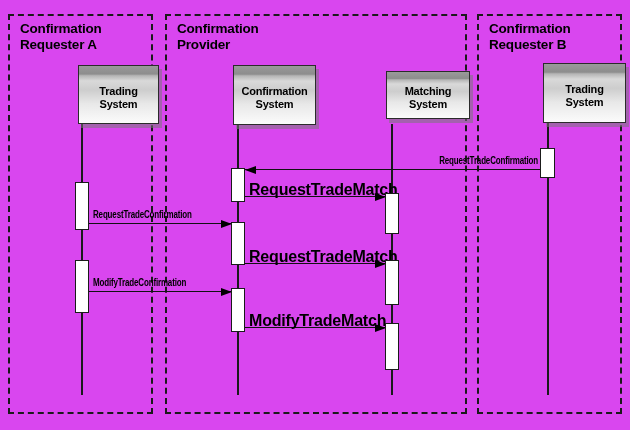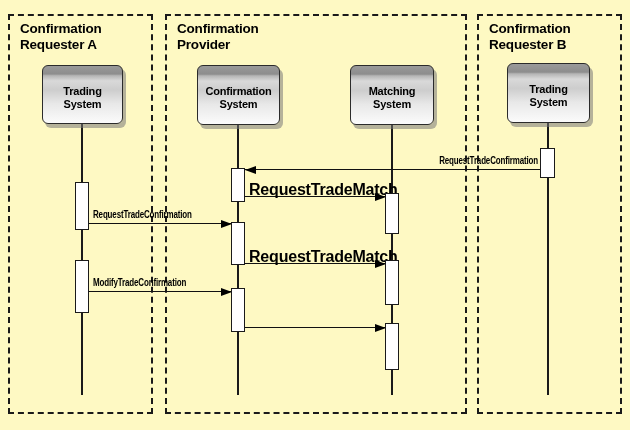--- a/index.html
+++ b/index.html
@@ -1,48 +1,48 @@
 <!DOCTYPE html>
 <html><head>
 <meta charset="utf-8">
 <style>
   html,body{margin:0;padding:0;background:#fff;}
   .diagram{
-    position:relative;width:630px;height:430px;background:#fef9c3;
+    position:relative;width:630px;height:430px;background:#d946ef;
     font-family:"Liberation Sans","DejaVu Sans",sans-serif;color:#000;
     overflow:hidden;
   }
   
   .lane{
     position:absolute;border:2px dashed #1a1a1a;background:transparent;
     box-sizing:border-box;
   }
   .lane-label{
     position:absolute;top:5px;left:10px;font-size:13.5px;font-weight:bold;
     line-height:16px;white-space:pre-line;letter-spacing:-0.2px;
   }
   #lane-a{left:8px;top:14px;width:145px;height:400px;}
   #lane-b{left:165px;top:14px;width:302px;height:400px;}
   #lane-c{left:477px;top:14px;width:145px;height:400px;}
   
   .actor{
     position:absolute;box-sizing:border-box;border:1.6px solid #2b2b2b;
-    border-radius:6px;
+    border-radius:0;
     background:linear-gradient(to bottom,#9a9a9a 0%,#8d8d8d 14%,#b5b5b5 17%,
       #d9d9d9 26%,#cdcdcd 42%,#e8e8e8 66%,#fbfbfb 100%);
     box-shadow:3px 4px 0 rgba(120,120,120,0.55);
-    display:flex;align-items:center;justify-content:center;
+    display:flex;align-items:center;justify-content:center;margin-left:36px;
   }
   .actor-label{
     font-size:11px;font-weight:bold;text-align:center;line-height:13px;
     white-space:pre-line;margin-top:6px;letter-spacing:-0.2px;
   }
   #actor-ts-a{left:42px;top:65px;width:81px;height:59px;}
   #actor-cs  {left:197px;top:65px;width:83px;height:60px;}
-  #actor-ms  {left:350px;top:65px;width:84px;height:60px;}
+  #actor-ms  {left:350px;top:71px;width:84px;height:48px;}
   #actor-ts-b{left:507px;top:63px;width:83px;height:60px;}
   
   .lifeline{position:absolute;width:1.6px;background:#1a1a1a;}
   #life-ts-a{left:81px;top:123px;height:272px;}
   #life-cs  {left:237px;top:124px;height:271px;}
   #life-ms  {left:391px;top:124px;height:271px;}
   #life-ts-b{left:547px;top:122px;height:273px;}
   
   .activation{
     position:absolute;box-sizing:border-box;width:14px;
@@ -122,20 +122,21 @@
   <div class="msg-line" style="left:245px;top:263px;width:140px;"></div>
   <div class="arrow-right" style="left:375px;top:259.5px;"></div>
   <div class="msg-label" style="left:249px;top:248px;">RequestTradeMatch</div>
 
   <div class="msg-line" style="left:89px;top:291px;width:142px;"></div>
   <div class="arrow-right" style="left:221px;top:287.5px;"></div>
   <div class="msg-label condensed" style="left:93px;top:276px;">ModifyTradeConfirmation</div>
 
   <div class="msg-line" style="left:245px;top:327px;width:140px;"></div>
   <div class="arrow-right" style="left:375px;top:323.5px;"></div>
+  <div class="msg-label" style="left:249px;top:312px;">ModifyTradeMatch</div>
 
   <div class="activation" style="left:75px;top:182px;height:48px;"></div>
   <div class="activation" style="left:75px;top:260px;height:53px;"></div>
 
   <div class="activation" style="left:231px;top:168px;height:34px;"></div>
   <div class="activation" style="left:231px;top:222px;height:43px;"></div>
   <div class="activation" style="left:231px;top:288px;height:44px;"></div>
 
   <div class="activation" style="left:385px;top:193px;height:41px;"></div>
   <div class="activation" style="left:385px;top:260px;height:45px;"></div>

